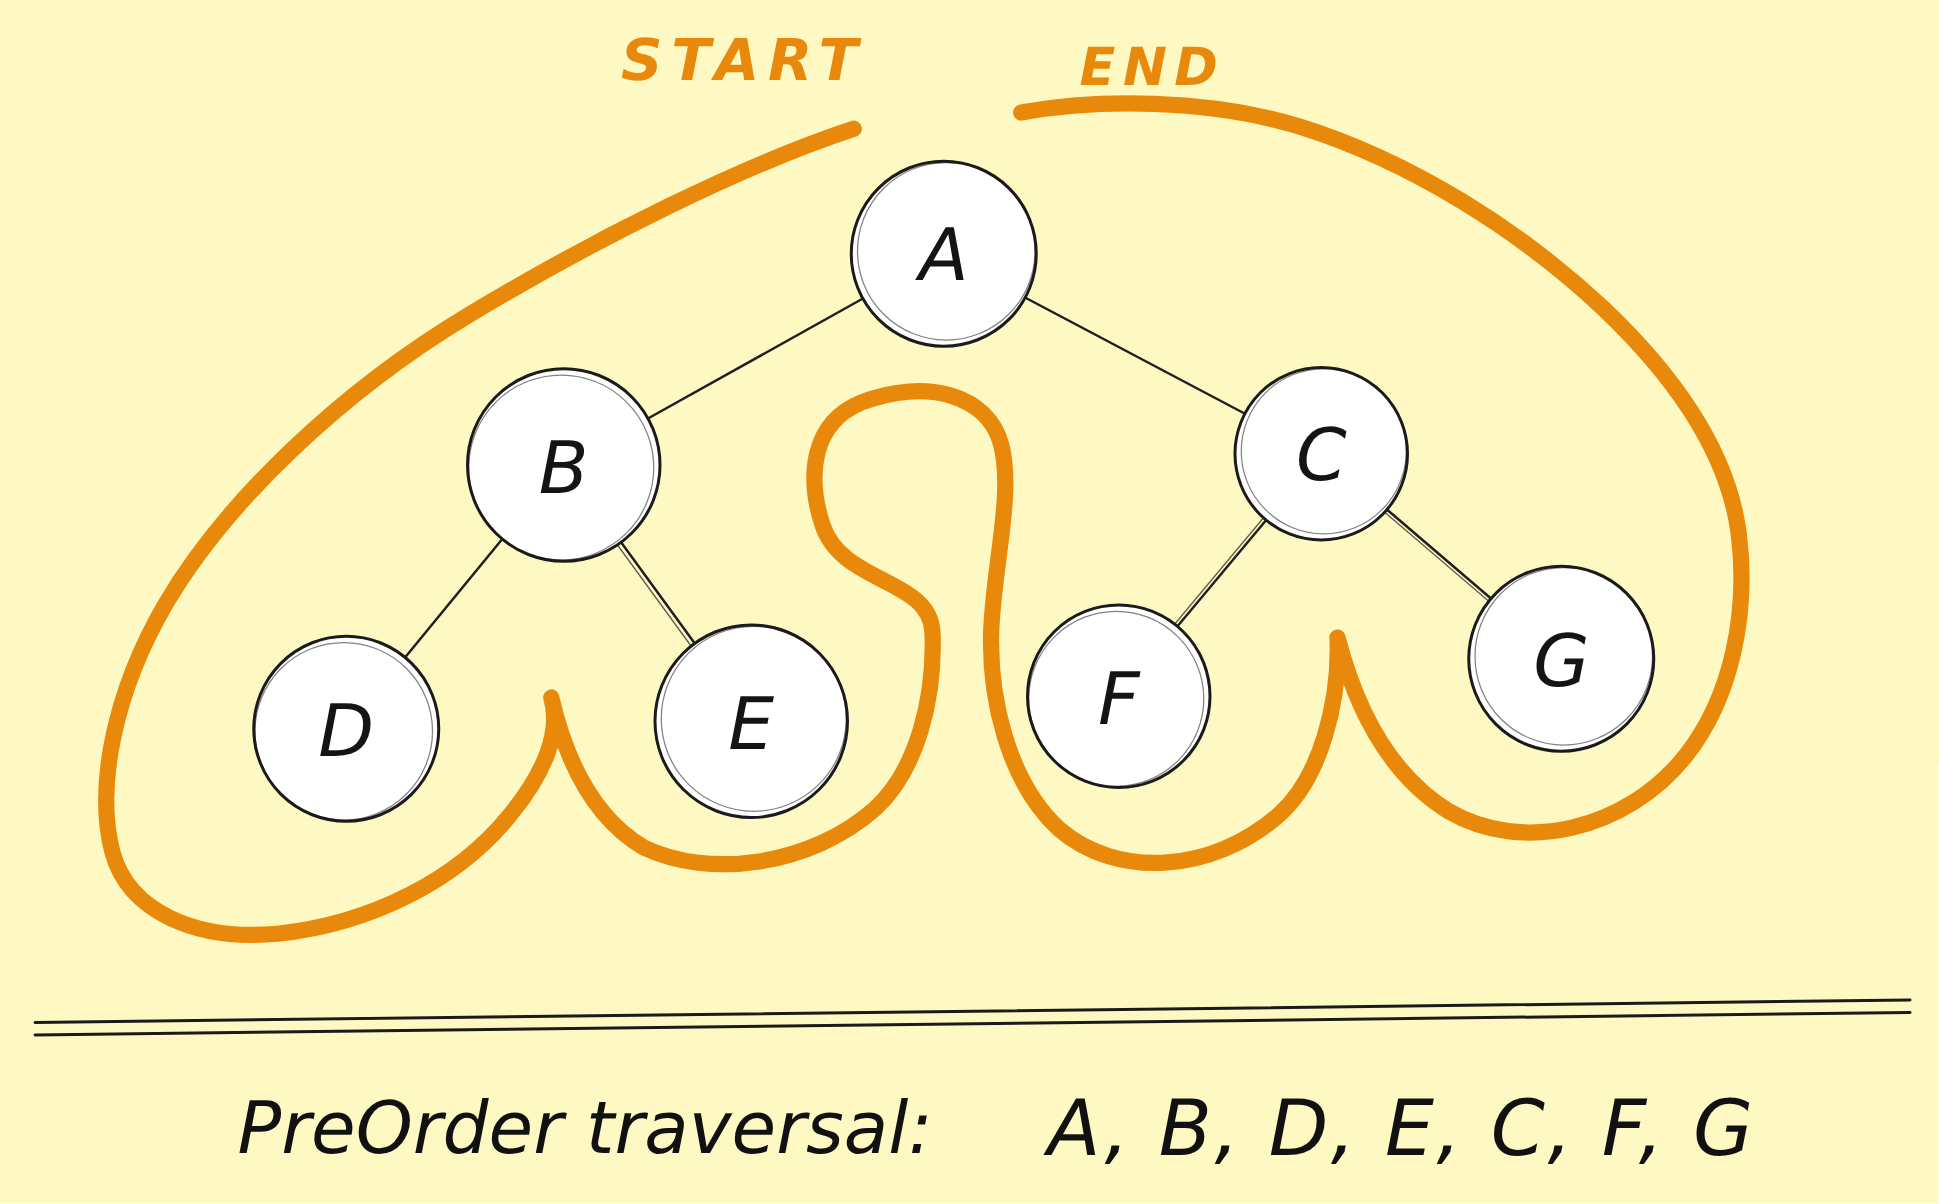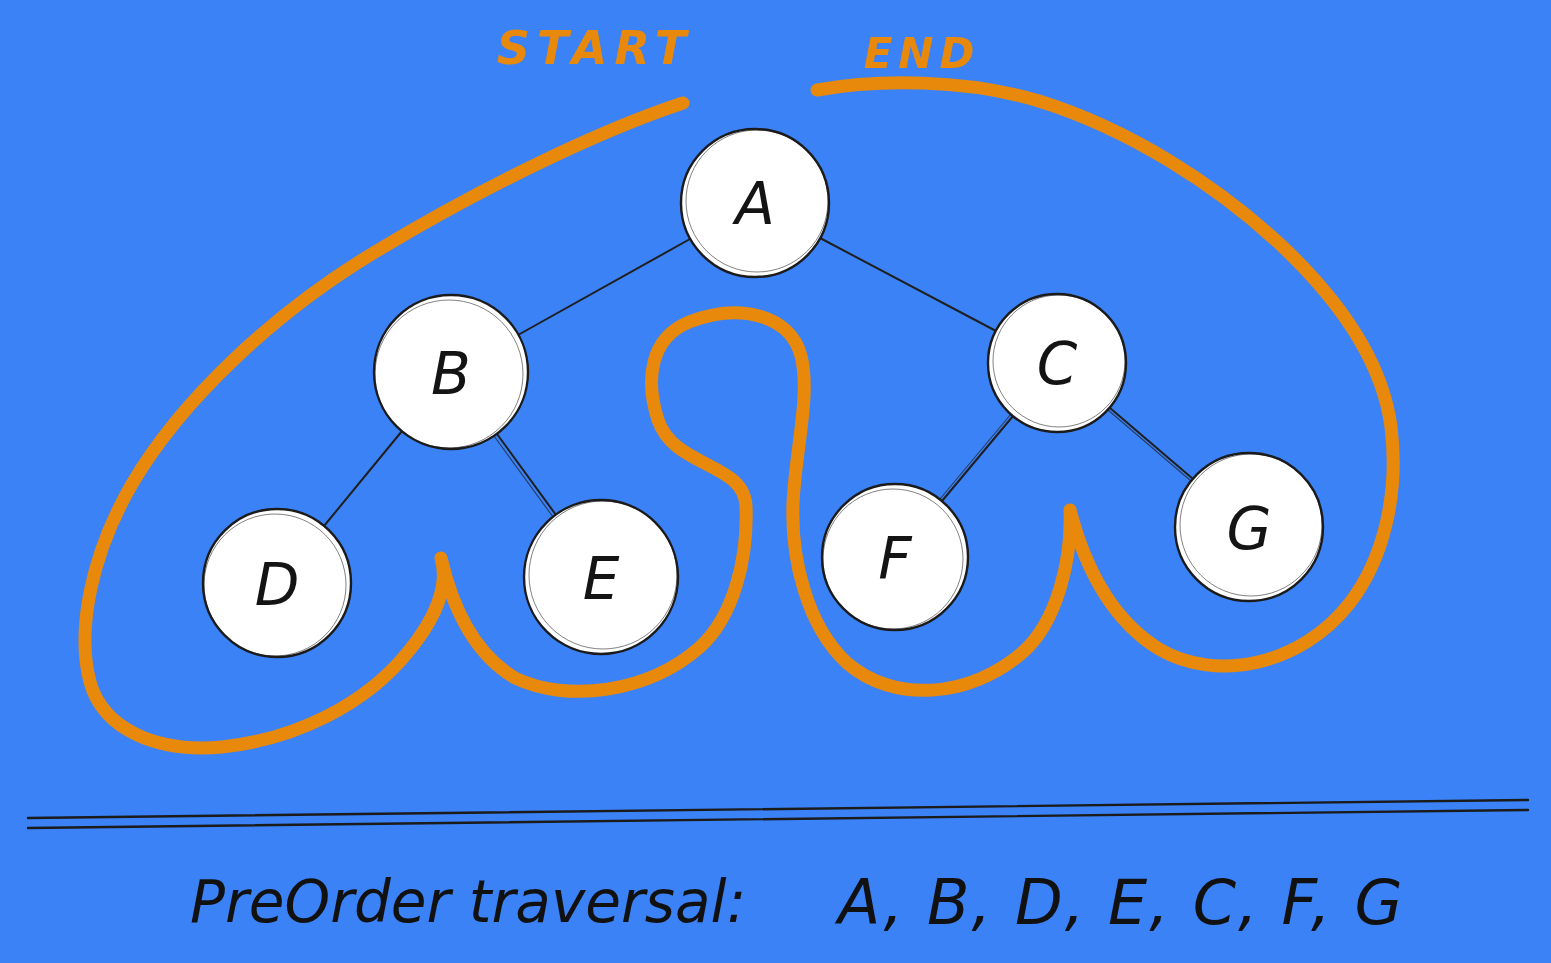--- a/index.html
+++ b/index.html
@@ -5,21 +5,21 @@
   html, body {
     margin: 0;
     padding: 0;
     background: #ffffff;
     font-family: "DejaVu Sans", sans-serif;
   }
   .canvas {
     position: relative;
     width: 1551px;
     height: 963px;
-    background: #3b82f6;
+    background: #fef9c3;
     overflow: hidden;
   }
   svg { display: block; }
   .node-circle {
     fill: #ffffff;
     stroke: #1b1b1b;
     stroke-width: 2.4;
   }
   .node-circle-sketch {
     fill: none;

